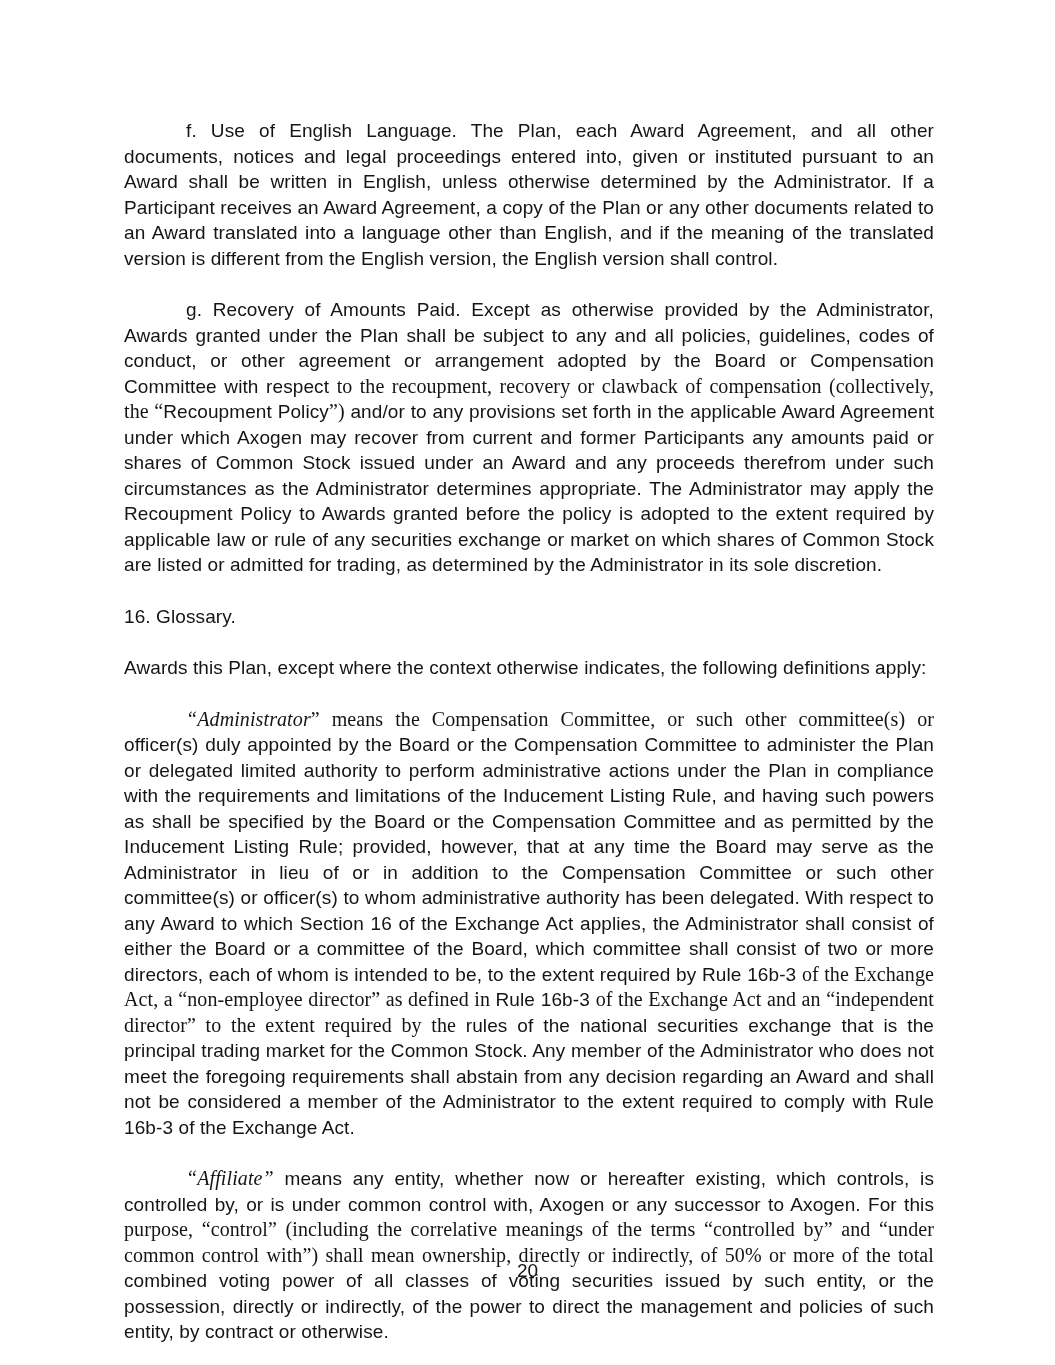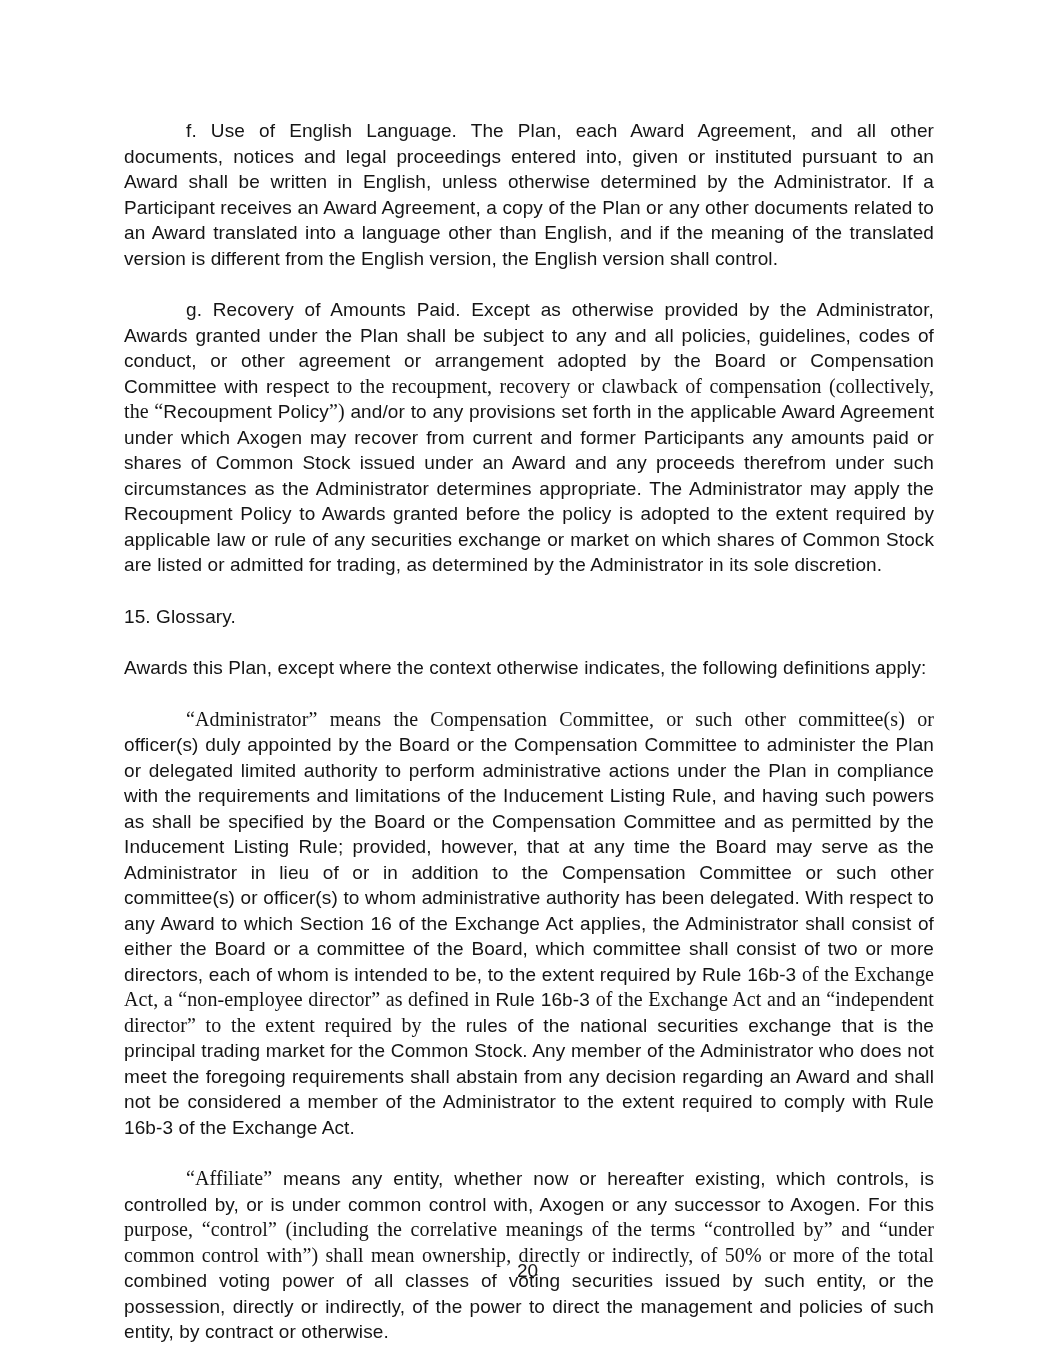--- a/index.html
+++ b/index.html
@@ -37,38 +37,39 @@
   }
   .sans {
     font-family: "Liberation Sans", sans-serif;
   }
   .serif {
     font-family: "Liberation Serif", serif;
     font-size: 20px;
   }
   .italic-serif {
     font-family: "Liberation Serif", serif;
+    font-style: italic;
     font-size: 20px;
   }
   .page-number {
     position: absolute;
     left: 0;
     top: 1260px;
     width: 1055px;
     text-align: center;
     font-size: 19px;
     color: #141414;
   }
 </style>
 </head>
 <body>
 
 <div class="page">
   <div class="page-content">
       <p class="para indent"><span class="sans">f. Use of English Language. The Plan, each Award Agreement, and all other documents, notices and legal proceedings entered into, given or instituted pursuant to an Award shall be written in English, unless otherwise determined by the Administrator. If a Participant receives an Award Agreement, a copy of the Plan or any other documents related to an Award translated into a language other than English, and if the meaning of the translated version is different from the English version, the English version shall control.</span></p>
       <p class="para indent"><span class="sans">g. Recovery of Amounts Paid. Except as otherwise provided by the Administrator, Awards granted under the Plan shall be subject to any and all policies, guidelines, codes of conduct, or other agreement or arrangement adopted by the Board or Compensation Committee with respect </span><span class="serif">to the recoupment, recovery or clawback of compensation (collectively, the “</span><span class="sans">Recoupment Policy</span><span class="serif">”)</span><span class="sans"> and/or to any provisions set forth in the applicable Award Agreement under which Axogen may recover from current and former Participants any amounts paid or shares of Common Stock issued under an Award and any proceeds therefrom under such circumstances as the Administrator determines appropriate. The Administrator may apply the Recoupment Policy to Awards granted before the policy is adopted to the extent required by applicable law or rule of any securities exchange or market on which shares of Common Stock are listed or admitted for trading, as determined by the Administrator in its sole discretion.</span></p>
-      <p class="para no-justify"><span class="sans">15. Glossary.</span></p>
+      <p class="para no-justify"><span class="sans">16. Glossary.</span></p>
       <p class="para no-justify"><span class="sans">Awards this Plan, except where the context otherwise indicates, the following definitions apply:</span></p>
       <p class="para indent"><span class="italic-serif">“Administrator</span><span class="serif">” means the Compensation Committee, or such other committee(s) or </span><span class="sans">officer(s) duly appointed by the Board or the Compensation Committee to administer the Plan or delegated limited authority to perform administrative actions under the Plan in compliance with the requirements and limitations of the Inducement Listing Rule, and having such powers as shall be specified by the Board or the Compensation Committee and as permitted by the Inducement Listing Rule; provided, however, that at any time the Board may serve as the Administrator in lieu of or in addition to the Compensation Committee or such other committee(s) or officer(s) to whom administrative authority has been delegated. With respect to any Award to which Section 16 of the Exchange Act applies, the Administrator shall consist of either the Board or a committee of the Board, which committee shall consist of two or more directors, each of whom is intended to be, to the extent required by Rule 16b-3 </span><span class="serif">of the Exchange Act, a “non-employee director” as defined in </span><span class="sans">Rule 16b-3 </span><span class="serif">of the Exchange Act and an “independent director” to the extent required by the </span><span class="sans">rules of the national securities exchange that is the principal trading market for the Common Stock. Any member of the Administrator who does not meet the foregoing requirements shall abstain from any decision regarding an Award and shall not be considered a member of the Administrator to the extent required to comply with Rule 16b-3 of the Exchange Act.</span></p>
       <p class="para indent"><span class="italic-serif">“Affiliate”</span><span class="sans"> means any entity, whether now or hereafter existing, which controls, is controlled by, or is under common control with, Axogen or any successor to Axogen. For this </span><span class="serif">purpose, “control” (including the correlative meanings of the terms “controlled by” and “under common control with”) shall mean ownership, directly or indirectly, of 50% or more of the total </span><span class="sans">combined voting power of all classes of voting securities issued by such entity, or the possession, directly or indirectly, of the power to direct the management and policies of such entity, by contract or otherwise.</span></p>
     </div>
   <div class="page-number">20</div>
 </div>
 
 </body></html>

